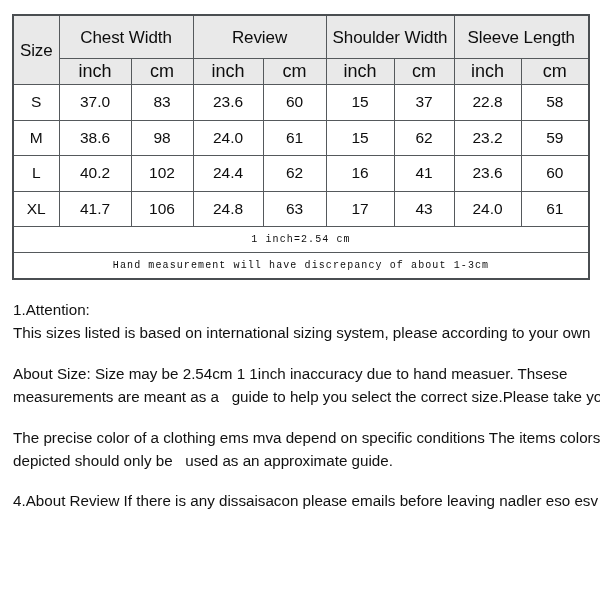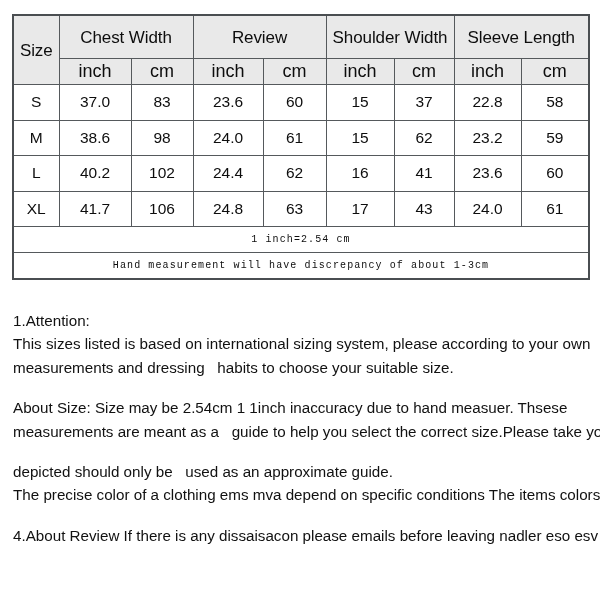--- a/index.html
+++ b/index.html
@@ -88,21 +88,21 @@
   col.c-sl-cm  { width: 68px; }
 
   
   .notes {
     position: absolute;
     left: 13px;
     top: 297px;
     width: 580px;
   }
   .note-block {
-    margin: 12px 0 17px 0;
+    margin: 1px 0 17px 0;
   }
   .note-line {
     font-size: 15.2px;
     line-height: 23.4px;
     white-space: pre;
     color: #111111;
   }
 </style>
 </head>
 <body>
@@ -194,31 +194,30 @@
         </tr>
       </tbody>
     </table>
   </div>
 
   <div class="notes">
 
     <div class="note-block">
       <div class="note-line">1.Attention:</div>
       <div class="note-line">This sizes listed is based on international sizing system, please according to your own</div>
-      <div class="note-line">measurements and dressing   habits to choose your suitable size.</div>
     </div>
 
     <div class="note-block">
       <div class="note-line">About Size: Size may be 2.54cm 1 1inch inaccuracy due to hand measuer. Thsese</div>
       <div class="note-line">measurements are meant as a   guide to help you select the correct size.Please take your</div>
     </div>
 
     <div class="note-block">
+      <div class="note-line">The precise color of a clothing ems mva depend on specific conditions The items colors</div>
       <div class="note-line">depicted should only be   used as an approximate guide.</div>
-      <div class="note-line">The precise color of a clothing ems mva depend on specific conditions The items colors</div>
     </div>
 
     <div class="note-block">
       <div class="note-line">4.About Review If there is any dissaisacon please emails before leaving nadler eso esv</div>
 
     </div>
 
   </div>
 
 </div>

